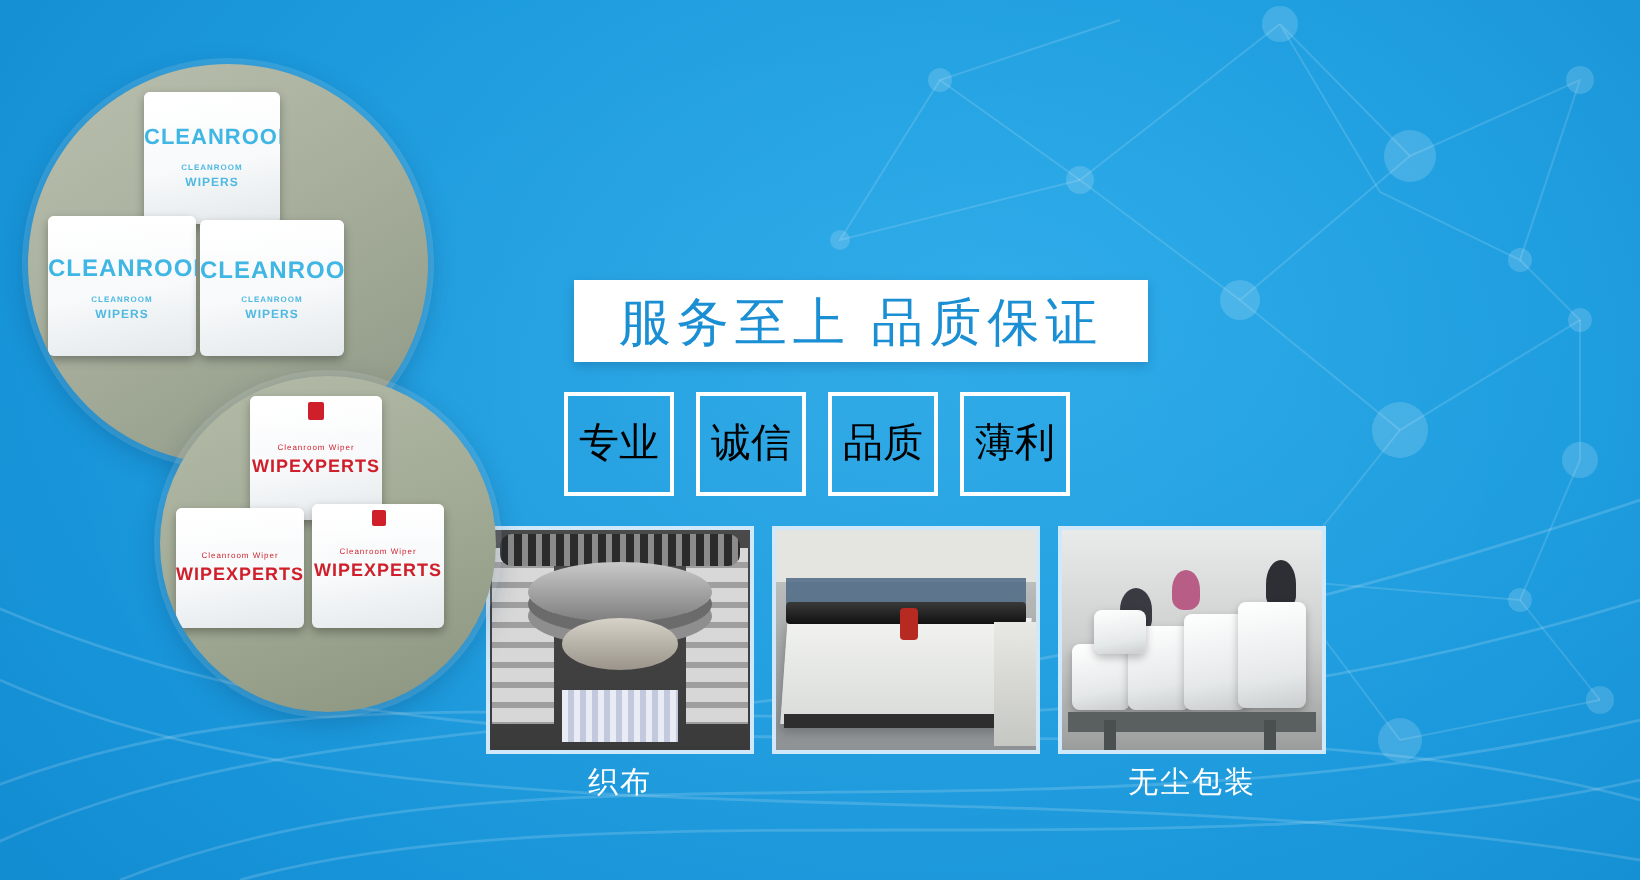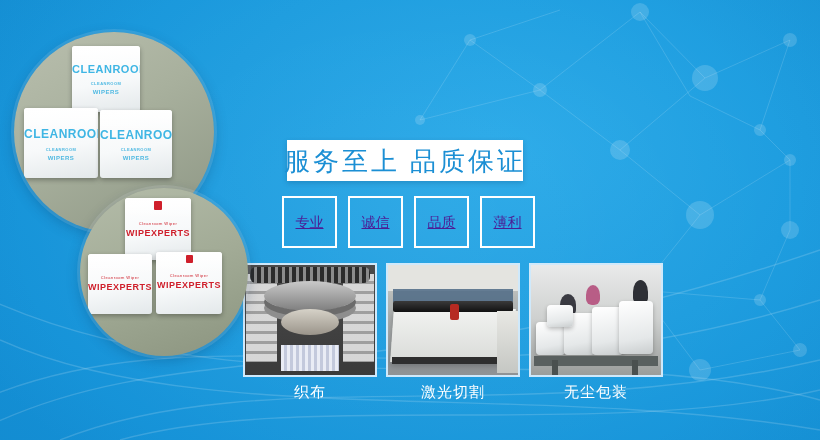--- a/index.html
+++ b/index.html
@@ -109,21 +109,21 @@
     letter-spacing: 1px;
     white-space: nowrap;
     text-shadow: 0 2px 4px rgba(0,40,80,0.30);
     line-height: 1;
   }
 
   .subtitle-bar {
     position: absolute;
     left: 287px;
     top: 140px;
-    width: 236px;
+    width: 287px;
     height: 41px;
     background: #ffffff;
     display: flex;
     align-items: center;
     justify-content: center;
     box-shadow: 0 2px 5px rgba(0,50,90,0.22);
   }
   .subtitle-text {
     font-size: 26px;
     color: #1b8fd4;
@@ -142,26 +142,25 @@
   .tag {
     width: 55px;
     height: 52px;
     border: 2px solid #ffffff;
     display: flex;
     align-items: center;
     justify-content: center;
     box-sizing: border-box;
   }
   .tag-text {
-    font-size: 14px;
-    color: #4c1d95;
+    font-size: 20px;
+    color: #000000;
     letter-spacing: 0px;
     white-space: nowrap;
     line-height: 1;
-    text-decoration: underline;
   }
 
   
   .thumbs {
     position: absolute;
     left: 243px;
     top: 263px;
     display: flex;
     gap: 9px;
   }
@@ -459,21 +458,20 @@
           <div class="lc-bg"></div>
           <div class="lc-wall"></div>
           <div class="lc-blue"></div>
           <div class="lc-table"></div>
           <div class="lc-gantry"></div>
           <div class="lc-head"></div>
           <div class="lc-rail"></div>
           <div class="lc-side"></div>
         </div>
       </div>
-      <div class="thumb-caption">激光切割</div>
     </div>
 
     <div class="thumb-cell">
       <div class="thumb-frame">
         <div class="thumb-art">
           <div class="cp-bg"></div>
           <div class="cp-person" style="left:22%; top:26%; width:16px; height:22px; background:#3a3b42;"></div>
           <div class="cp-person" style="left:42%; top:18%; width:14px; height:20px; background:#b85d86;"></div>
           <div class="cp-person" style="right:10%; top:14%; width:15px; height:24px; background:#2d2f35;"></div>
           <div class="cp-bale" style="left:4%;  top:52%; width:22%; height:30%;"></div>

